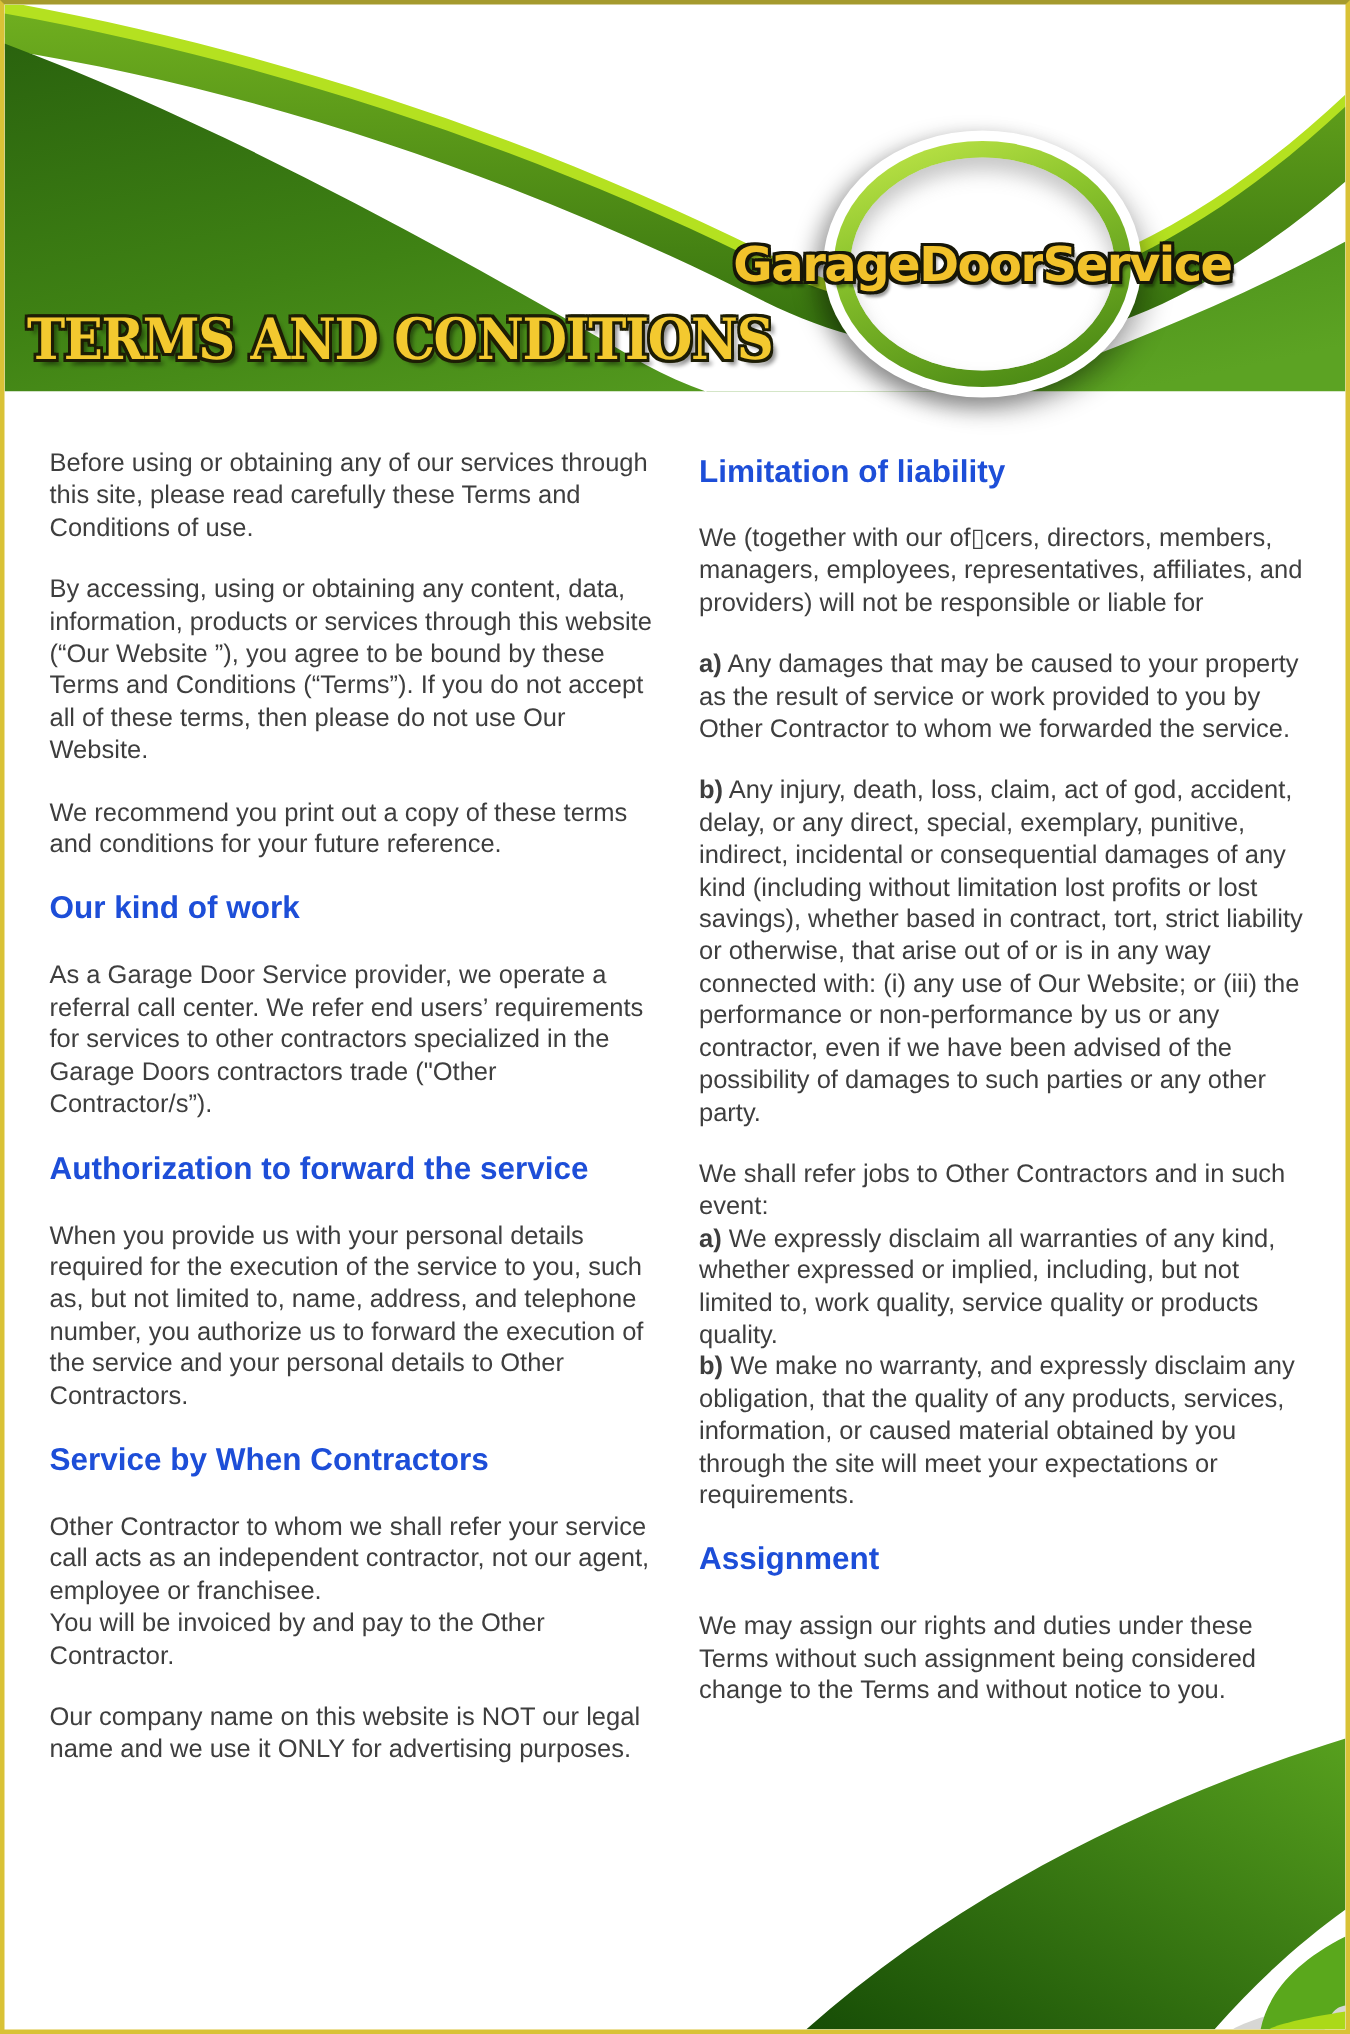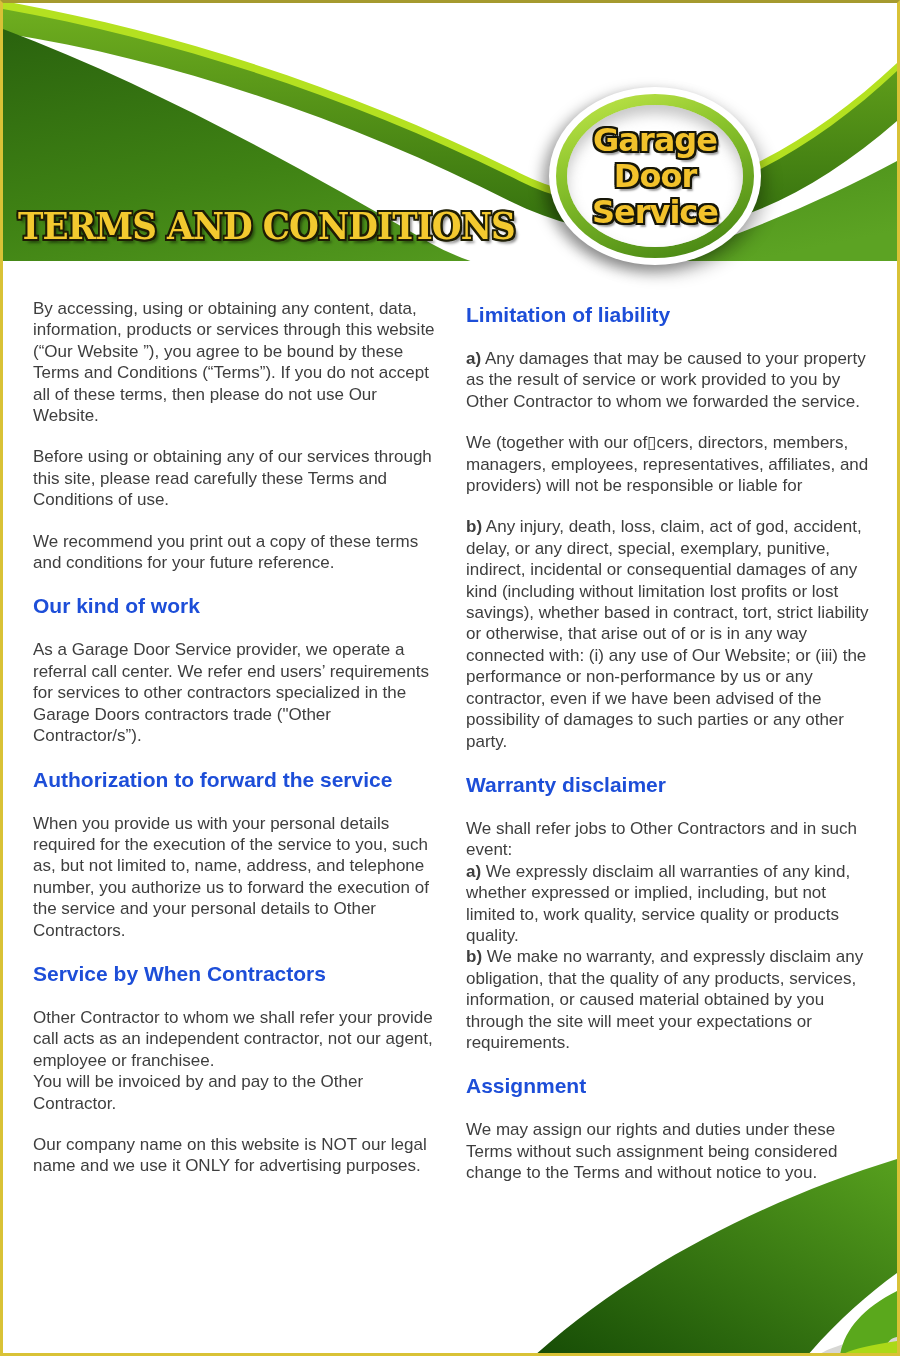--- a/index.html
+++ b/index.html
@@ -35,21 +35,21 @@
     box-shadow:-7px 5px 14px rgba(0,0,0,0.35), 7px 9px 16px rgba(0,0,0,0.22);
   }
   .badge-ring{
     position:absolute; inset:7px; border-radius:50%;
     background:linear-gradient(160deg,#c6ea4c 0%, #8ac32c 38%, #3e7e10 100%);
   }
   .badge-inner{
     position:absolute; inset:18px; border-radius:50%;
     background:#ffffff;
     box-shadow:inset 0 9px 13px rgba(110,110,110,0.38), inset 0 -4px 8px rgba(255,255,255,0.7);
-    display:flex; flex-direction:column; align-items:center; justify-content:center;
+    display:flex; flex-direction:row; align-items:center; justify-content:center;
   }
   .badge-line{
     font-family:"DejaVu Sans", sans-serif;
     font-weight:bold; font-size:32px; line-height:36px;
     color:#f2c22b; letter-spacing:-1px;
     text-shadow:
       -2px -2px 0 #161608, 2px -2px 0 #161608,
       -2px  2px 0 #161608, 2px  2px 0 #161608,
        0   -2px 0 #161608, 0    2px 0 #161608,
       -2px  0   0 #161608, 2px  0   0 #161608,
@@ -107,47 +107,46 @@
       <span class="badge-line">Door</span>
       <span class="badge-line">Service</span>
     </div>
   </div>
 
   <div class="banner-title">TERMS AND CONDITIONS</div>
 
   <div class="content">
 
     <div class="col">
+      <p>Before using or obtaining any of our services through this site, please read carefully these Terms and Conditions of use.</p>
       <p>By accessing, using or obtaining any content, data, information, products or services through this website (“Our Website ”), you agree to be bound by these Terms and Conditions (“Terms”). If you do not accept all of these terms, then please do not use Our Website.</p>
-      <p>Before using or obtaining any of our services through this site, please read carefully these Terms and Conditions of use.</p>
       <p>We recommend you print out a copy of these terms and conditions for your future reference.</p>
 
       <h2>Our kind of work</h2>
       <p>As a Garage Door Service provider, we operate a referral call center. We refer end users’ requirements for services to other contractors specialized in the Garage Doors contractors trade ("Other Contractor/s”).</p>
 
       <h2>Authorization to forward the service</h2>
       <p>When you provide us with your personal details required for the execution of the service to you, such as, but not limited to, name, address, and telephone number, you authorize us to forward the execution of the service and your personal details to Other Contractors.</p>
 
       <h2>Service by When Contractors</h2>
-      <p><span>Other Contractor to whom we shall refer your provide call acts as an independent contractor, not our agent, employee or franchisee.</span><br>
+      <p><span>Other Contractor to whom we shall refer your service call acts as an independent contractor, not our agent, employee or franchisee.</span><br>
         <span>You will be invoiced by and pay to the Other Contractor.</span><br>
         </p>
 
       <p>Our company name on this website is NOT our legal name and we use it ONLY for advertising purposes.</p>
     </div>
 
     <div class="col">
       <h2>Limitation of liability</h2>
+      <p>We (together with our of▯cers, directors, members, managers, employees, representatives, affiliates, and providers) will not be responsible or liable for</p>
+
       <p><span class="lbl">a)</span> <span>Any damages that may be caused to your property as the result of service or work provided to you by Other Contractor to whom we forwarded the service.</span></p>
-
-      <p>We (together with our of▯cers, directors, members, managers, employees, representatives, affiliates, and providers) will not be responsible or liable for</p>
 
       <p><span class="lbl">b)</span> <span>Any injury, death, loss, claim, act of god, accident, delay, or any direct, special, exemplary, punitive, indirect, incidental or consequential damages of any kind (including without limitation lost profits or lost savings), whether based in contract, tort, strict liability or otherwise, that arise out of or is in any way connected with: (i) any use of Our Website; or (iii) the performance or non-performance by us or any contractor, even if we have been advised of the possibility of damages to such parties or any other party.</span></p>
 
-      <h2>Warranty disclaimer</h2>
       <p><span>We shall refer jobs to Other Contractors and in such event:</span><br>
         <span class="lbl">a)</span> <span>We expressly disclaim all warranties of any kind, whether expressed or implied, including, but not limited to, work quality, service quality or products quality.</span><br>
         <span class="lbl">b)</span> <span>We make no warranty, and expressly disclaim any obligation, that the quality of any products, services, information, or caused material obtained by you through the site will meet your expectations or requirements.</span></p>
 
       <h2>Assignment</h2>
       <p>We may assign our rights and duties under these Terms without such assignment being considered change to the Terms and without notice to you.</p>
     </div>
   </div>
 
   <svg class="footer-art" viewBox="0 0 900 228" preserveAspectRatio="none" aria-hidden="true">

